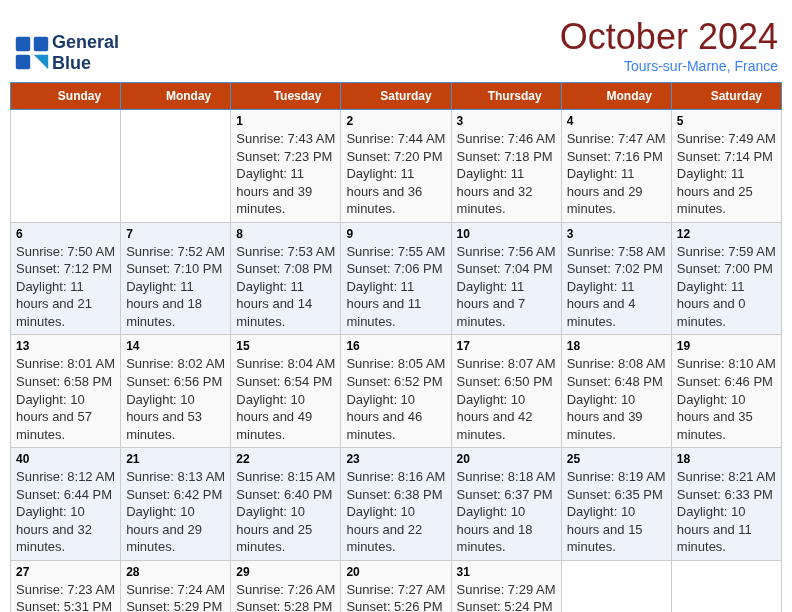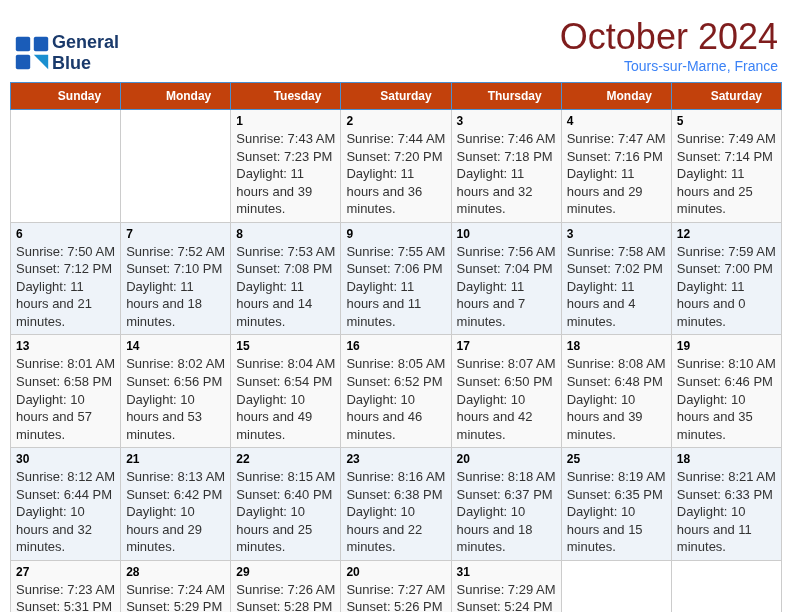--- a/index.html
+++ b/index.html
@@ -202,21 +202,21 @@
           <span class="day-num">18</span>
           <div class="day-info">Sunrise: 8:08 AM<br>Sunset: 6:48 PM<br>Daylight: 10 hours and 39 minutes.</div>
         </td>
         <td>
           <span class="day-num">19</span>
           <div class="day-info">Sunrise: 8:10 AM<br>Sunset: 6:46 PM<br>Daylight: 10 hours and 35 minutes.</div>
         </td>
       </tr>
       <tr>
         <td>
-          <span class="day-num">30</span>
+          <span class="day-num">40</span>
           <div class="day-info">Sunrise: 8:12 AM<br>Sunset: 6:44 PM<br>Daylight: 10 hours and 32 minutes.</div>
         </td>
         <td>
           <span class="day-num">21</span>
           <div class="day-info">Sunrise: 8:13 AM<br>Sunset: 6:42 PM<br>Daylight: 10 hours and 29 minutes.</div>
         </td>
         <td>
           <span class="day-num">22</span>
           <div class="day-info">Sunrise: 8:15 AM<br>Sunset: 6:40 PM<br>Daylight: 10 hours and 25 minutes.</div>
         </td>

